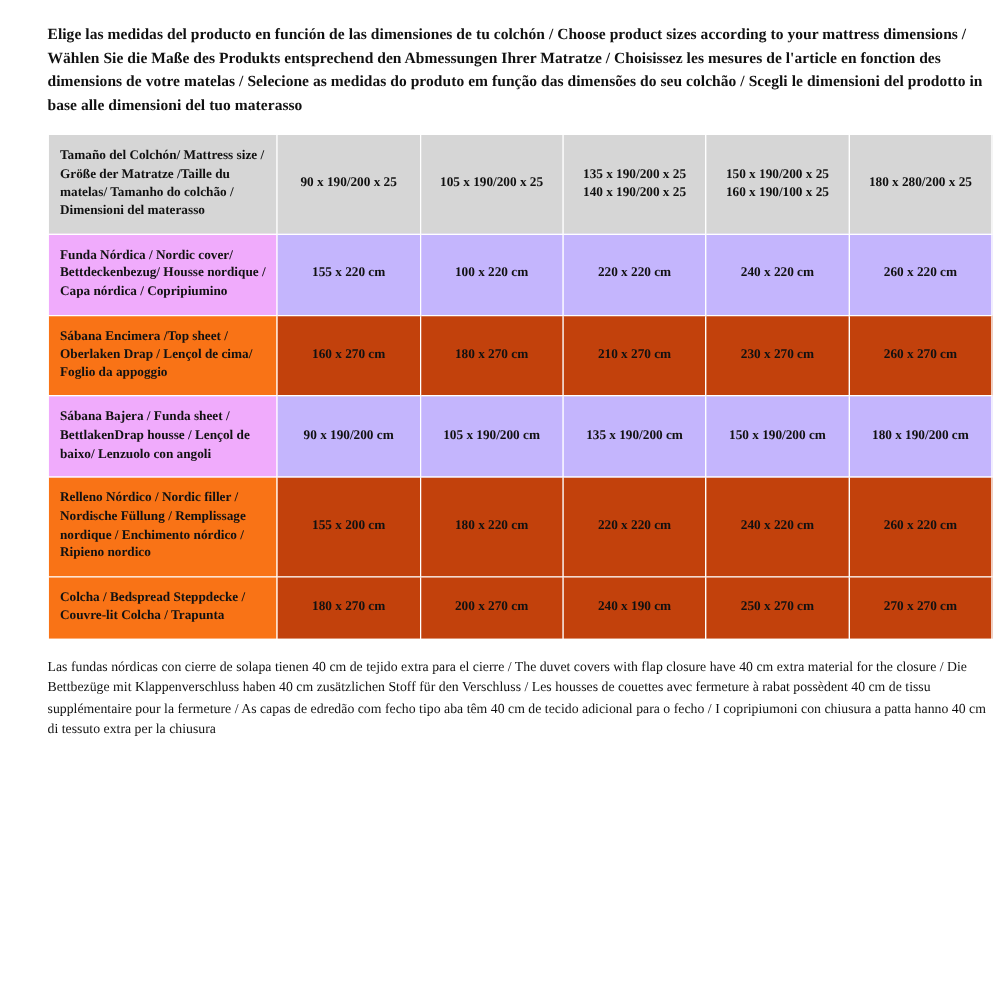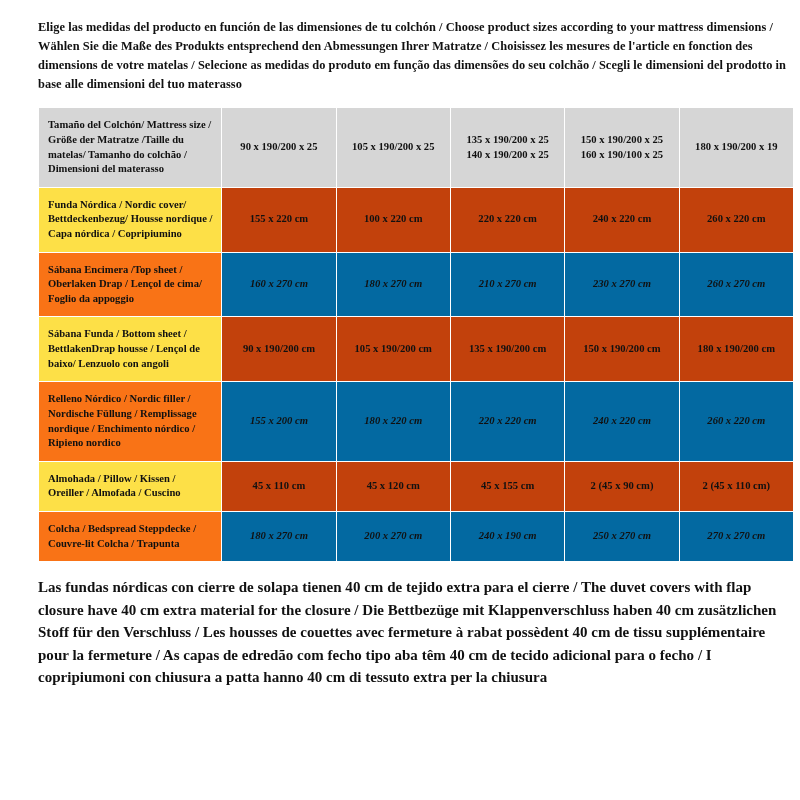--- a/index.html
+++ b/index.html
@@ -38,51 +38,50 @@
     table-layout: fixed;
   }
   table.sizes td {
     border: 1px solid #ffffff;
     vertical-align: middle;
     font-size: 10.6px;
     font-weight: bold;
     color: #111111;
   }
   td.label {
-    background: #fde047;
+    background: #f0abfc;
     padding: 10px 8px 10px 9px;
     line-height: 1.38;
     text-align: left;
     font-size: 10.6px;
   }
   td.val {
-    background: #c2410c;
+    background: #c4b5fd;
     text-align: center;
     padding: 10px 3px;
     font-size: 10.6px;
     line-height: 1.4;
   }
   tr.header td.label {
     background: #d6d6d6;
   }
   tr.header td.val {
     background: #d6d6d6;
   }
   tr.alt td.val {
-    background: #0369a1;
-    font-style: italic;
+    background: #c2410c;
   }
   tr.alt td.label {
     background: #f97316;
   }
   .val-line { display: block; }
   .footnote {
     margin-top: 14px;
-    font-size: 15px;
-    font-weight: bold;
+    font-size: 11px;
+    font-weight: normal;
     line-height: 1.5;
     color: #111111;
     letter-spacing: 0.02px;
   }
   .col-label { width: 24.2%; }
   .col-v { width: 15.1%; }
 </style>
 </head>
 <body>
 
@@ -111,21 +110,21 @@
         </td>
         <td class="val">
           <span class="val-line">135 x 190/200 x 25</span>
           <span class="val-line">140 x 190/200 x 25</span>
         </td>
         <td class="val">
           <span class="val-line">150 x 190/200 x 25</span>
           <span class="val-line">160 x 190/100 x 25</span>
         </td>
         <td class="val">
-          <span class="val-line">180 x 190/200 x 19</span>
+          <span class="val-line">180 x 280/200 x 25</span>
         </td>
       </tr>
 
       <tr>
         <td class="label">Funda Nórdica /  Nordic cover/ Bettdeckenbezug/ Housse nordique / Capa nórdica / Copripiumino</td>
         <td class="val">155 x 220 cm</td>
         <td class="val">100 x 220 cm</td>
         <td class="val">220 x 220 cm</td>
         <td class="val">240 x 220 cm</td>
         <td class="val">260 x 220 cm</td>
@@ -134,45 +133,37 @@
       <tr class="alt">
         <td class="label">Sábana Encimera /Top sheet / Oberlaken Drap / Lençol de cima/ Foglio da appoggio</td>
         <td class="val">160 x 270 cm</td>
         <td class="val">180 x 270 cm</td>
         <td class="val">210 x 270 cm</td>
         <td class="val">230 x 270 cm</td>
         <td class="val">260 x 270 cm</td>
       </tr>
 
       <tr>
-        <td class="label">Sábana Funda / Bottom sheet / BettlakenDrap housse / Lençol de baixo/ Lenzuolo con angoli</td>
+        <td class="label">Sábana Bajera / Funda sheet / BettlakenDrap housse / Lençol de baixo/ Lenzuolo con angoli</td>
         <td class="val">90 x 190/200 cm</td>
         <td class="val">105 x 190/200 cm</td>
         <td class="val">135 x 190/200 cm</td>
         <td class="val">150 x 190/200 cm</td>
         <td class="val">180 x 190/200 cm</td>
       </tr>
 
       <tr class="alt">
         <td class="label">Relleno Nórdico / Nordic filler / Nordische Füllung / Remplissage nordique / Enchimento nórdico / Ripieno nordico</td>
         <td class="val">155 x 200 cm</td>
         <td class="val">180 x 220 cm</td>
         <td class="val">220 x 220 cm</td>
         <td class="val">240 x 220 cm</td>
         <td class="val">260 x 220 cm</td>
       </tr>
 
-      <tr>
-        <td class="label">Almohada  / Pillow / Kissen / Oreiller / Almofada / Cuscino</td>
-        <td class="val">45 x 110 cm</td>
-        <td class="val">45 x 120 cm</td>
-        <td class="val">45 x 155 cm</td>
-        <td class="val">2 (45 x 90 cm)</td>
-        <td class="val">2 (45 x 110 cm)</td>
-      </tr>
 
       <tr class="alt">
         <td class="label">Colcha / Bedspread Steppdecke / Couvre-lit Colcha / Trapunta</td>
         <td class="val">180 x 270 cm</td>
         <td class="val">200 x 270 cm</td>
         <td class="val">240 x 190 cm</td>
         <td class="val">250 x 270 cm</td>
         <td class="val">270 x 270 cm</td>
       </tr>
 

